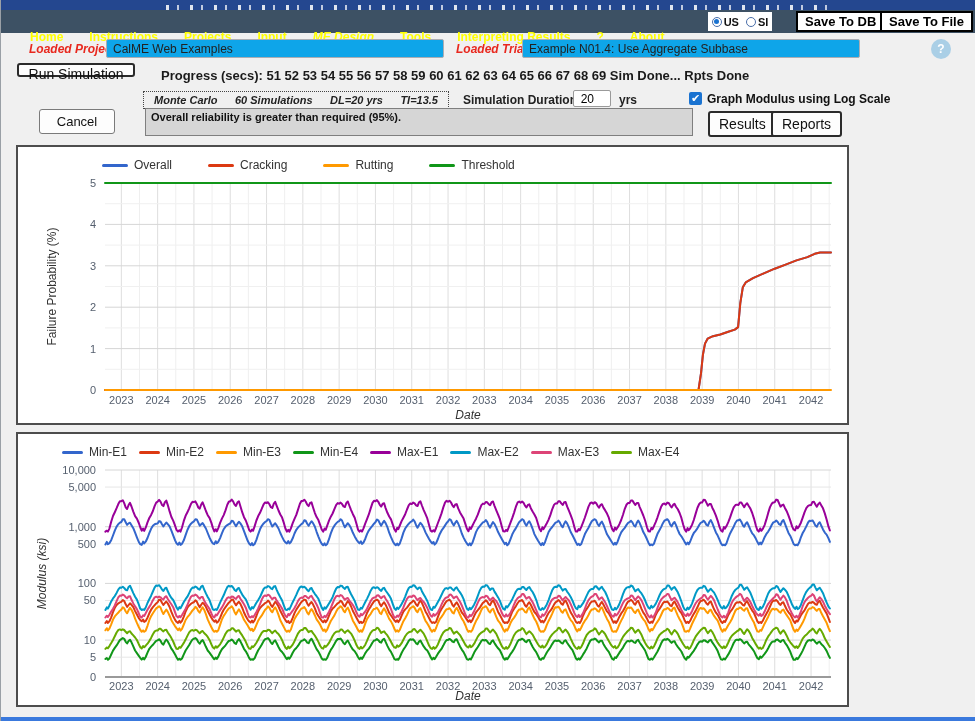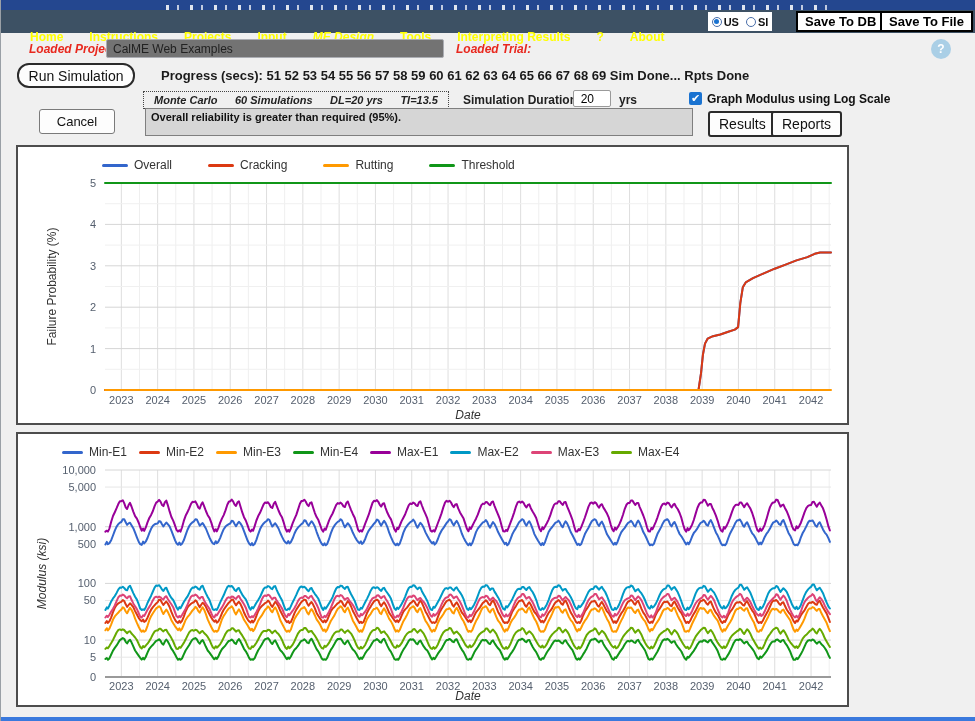--- a/index.html
+++ b/index.html
@@ -20,29 +20,29 @@
              display:flex;align-items:center;justify-content:center;gap:7px;}
   .radio-opt{display:flex;align-items:center;gap:2px;font-size:11px;font-weight:bold;color:#111;cursor:pointer;}
   .radio-dot{width:10px;height:10px;border:1px solid #4a6ea9;border-radius:50%;box-sizing:border-box;position:relative;background:#fff;}
   .radio-dot.sel::after{content:"";position:absolute;left:1.5px;top:1.5px;width:5px;height:5px;border-radius:50%;background:var(--radio_blue,#1a73d1);}
   .save-btn{position:absolute;top:1px;height:21px;background:#fff;border:2px solid #000;
             font-family:"Liberation Sans",sans-serif;font-size:13px;font-weight:bold;color:#000;
             padding:0 7px;cursor:pointer;line-height:17px;}
   #save-db{left:795px;} #save-file{left:879px;}
   
   .red-label{position:absolute;color:var(--label_red,#e8281e);font-size:12px;font-weight:bold;font-style:italic;}
-  .txt-input{position:absolute;height:19px;border:1px solid #abadb3;border-radius:2px;background:#737373;
+  .txt-input{position:absolute;height:19px;border:1px solid #abadb3;border-radius:2px;background:#0ea5e9;
              font-family:"Liberation Sans",sans-serif;font-size:12px;color:#222;padding:0 6px;box-sizing:border-box;}
   #help-circle{position:absolute;left:930px;top:39px;width:20px;height:20px;border-radius:50%;
                background:var(--help_circle,#aacfe6);color:#fff;font-size:12px;font-weight:bold;
                text-align:center;line-height:20px;cursor:pointer;}
   
   .push-btn{position:absolute;background:#fdfdfd;border:2px solid #2b2b2b;border-radius:3px;
             font-family:"Liberation Sans",sans-serif;font-size:14px;color:#111;cursor:pointer;}
-  #run-btn{left:16px;top:63px;width:118px;height:25px;border-radius:12px;}
+  #run-btn{left:16px;top:63px;width:118px;height:14px;}
   #progress-text{position:absolute;left:160px;top:68px;font-size:13px;font-weight:600;color:#1a1a1a;white-space:nowrap;}
   #mc-box{position:absolute;left:142px;top:91px;width:306px;height:18px;border:1px dotted #444;
           display:flex;align-items:center;justify-content:space-between;padding:0 10px;box-sizing:border-box;}
   .mc-item{font-size:11px;font-weight:bold;font-style:italic;color:#222;white-space:nowrap;}
   #dur-label{position:absolute;left:462px;top:93px;font-size:12px;font-weight:bold;color:#222;}
   #dur-input{position:absolute;left:572px;top:90px;width:38px;height:17px;text-align:right;padding-right:16px;
              border:1px solid #9a9a9a;border-radius:2px;font-size:12px;font-family:"Liberation Sans",sans-serif;box-sizing:border-box;}
   #dur-units{position:absolute;left:618px;top:93px;font-size:12px;font-weight:bold;color:#222;}
   #log-check{position:absolute;left:688px;top:92px;width:13px;height:13px;border-radius:2px;
              background:var(--checkbox_blue,#1a73d1);color:#fff;font-size:11px;line-height:13px;text-align:center;cursor:pointer;}
@@ -94,20 +94,21 @@
           <span>SI</span>
         </span>
       </div>
     <button id="save-db" class="save-btn">Save To DB</button>
     <button id="save-file" class="save-btn">Save To File</button>
   </div>
 
   <span class="red-label" style="left:28px;top:42px;">Loaded Project:</span>
   <input class="txt-input" style="left: 105px; top: 39px; width: 338px;" value="CalME Web Examples">
   <span class="red-label" style="left:455px;top:42px;">Loaded Trial:</span>
+  <input class="txt-input" style="left: 521px; top: 39px; width: 338px;" value="Example N01.4: Use Aggregate Subbase">
   <div id="help-circle">?</div>
 
   <button id="run-btn" class="push-btn">Run Simulation</button>
   <span id="progress-text">Progress (secs): 51 52 53 54 55 56 57 58 59 60 61 62 63 64 65 66 67 68 69 Sim Done... Rpts Done</span>
 
   <div id="mc-box">
     <span class="mc-item">Monte Carlo</span>
     <span class="mc-item">60 Simulations</span>
     <span class="mc-item">DL=20 yrs</span>
     <span class="mc-item">TI=13.5</span>

